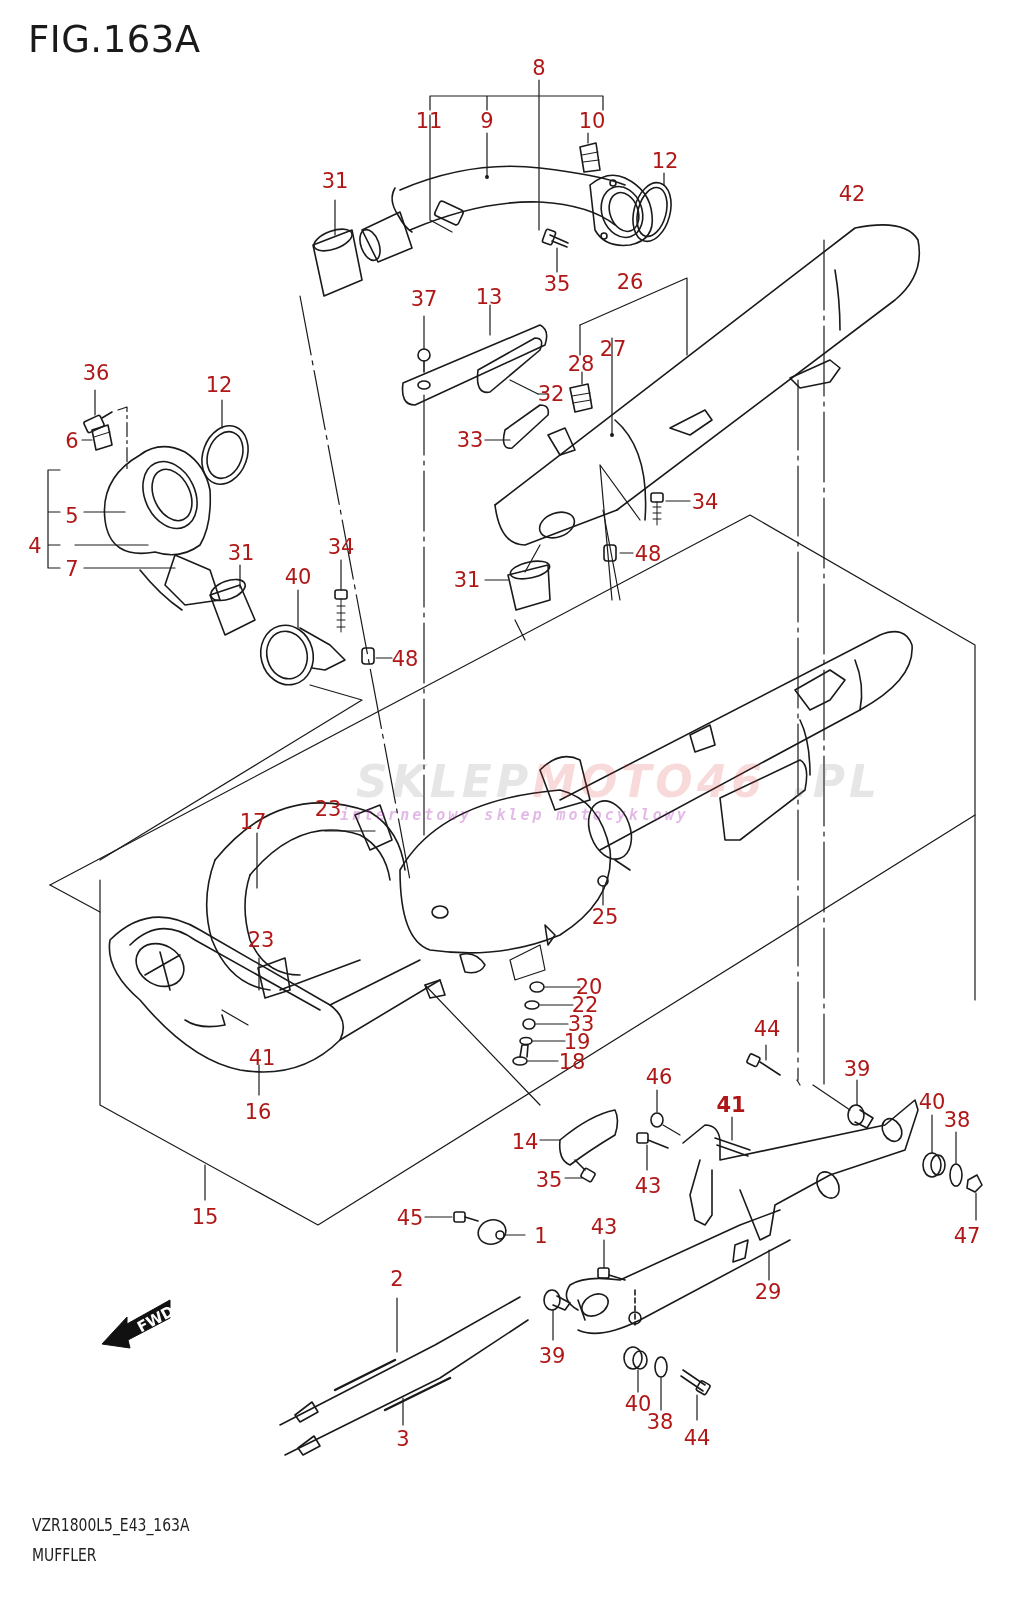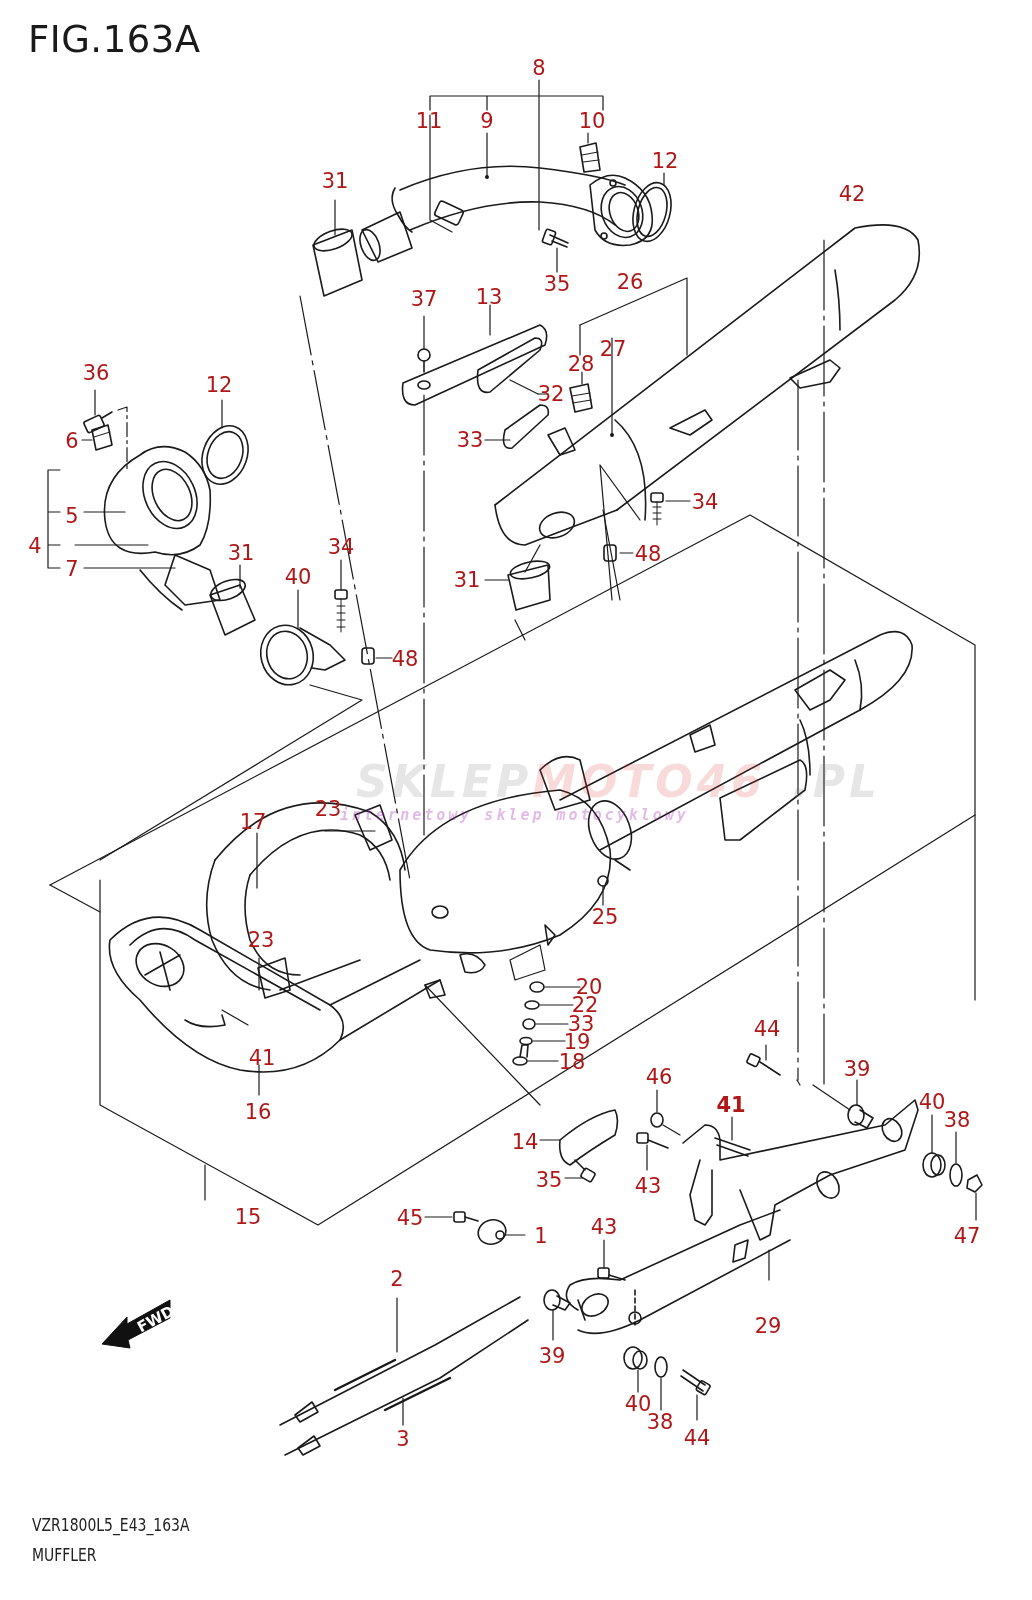--- a/index.html
+++ b/index.html
@@ -379,25 +379,25 @@
     <div class="lbl" style="left: 767px; top: 1029px;">44</div>
     <div class="lbl" style="left: 857px; top: 1069px;">39</div>
     <div class="lbl" style="left: 659px; top: 1077px;">46</div>
     <div class="lbl" style="left: 731px; top: 1105px; font-weight: bold;">41</div>
     <div class="lbl" style="left: 932px; top: 1102px;">40</div>
     <div class="lbl" style="left: 957px; top: 1120px;">38</div>
     <div class="lbl" style="left: 525px; top: 1142px;">14</div>
     <div class="lbl" style="left: 549px; top: 1180px;">35</div>
     <div class="lbl" style="left: 648px; top: 1186px;">43</div>
     <div class="lbl" style="left: 967px; top: 1236px;">47</div>
-    <div class="lbl" style="left: 205px; top: 1217px; margin-left: 43px;">15</div>
+    <div class="lbl" style="left: 205px; top: 1217px;">15</div>
     <div class="lbl" style="left: 410px; top: 1218px;">45</div>
     <div class="lbl" style="left: 541px; top: 1236px;">1</div>
     <div class="lbl" style="left: 604px; top: 1227px;">43</div>
-    <div class="lbl" style="left: 768px; top: 1292px; margin-top: 34px;">29</div>
+    <div class="lbl" style="left: 768px; top: 1292px;">29</div>
     <div class="lbl" style="left: 397px; top: 1279px;">2</div>
     <div class="lbl" style="left: 552px; top: 1356px;">39</div>
     <div class="lbl" style="left: 403px; top: 1439px;">3</div>
     <div class="lbl" style="left: 638px; top: 1404px;">40</div>
     <div class="lbl" style="left: 660px; top: 1422px;">38</div>
     <div class="lbl" style="left: 697px; top: 1438px;">44</div>
   </div>
 
 <div class="footer-code">VZR1800L5_E43_163A</div>
 <div class="footer-name">MUFFLER</div>

